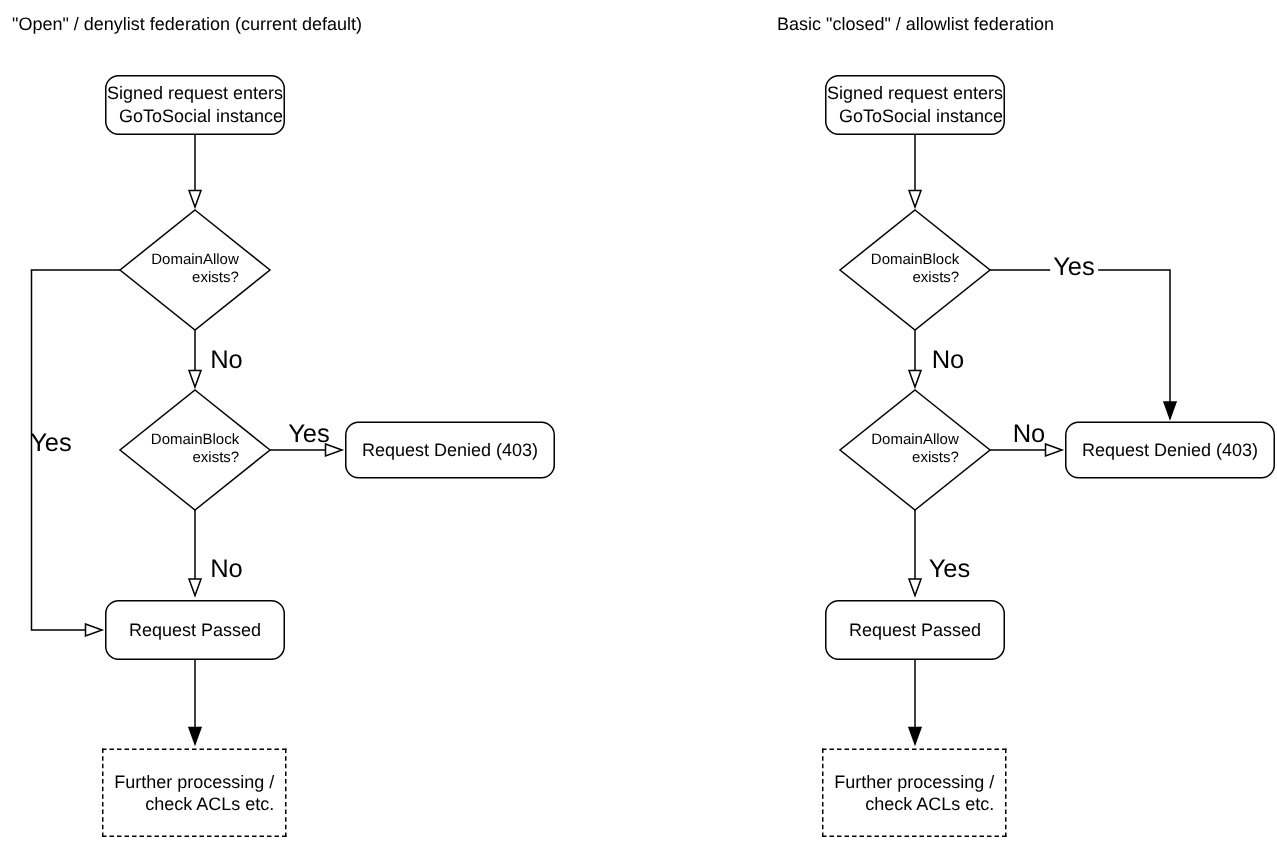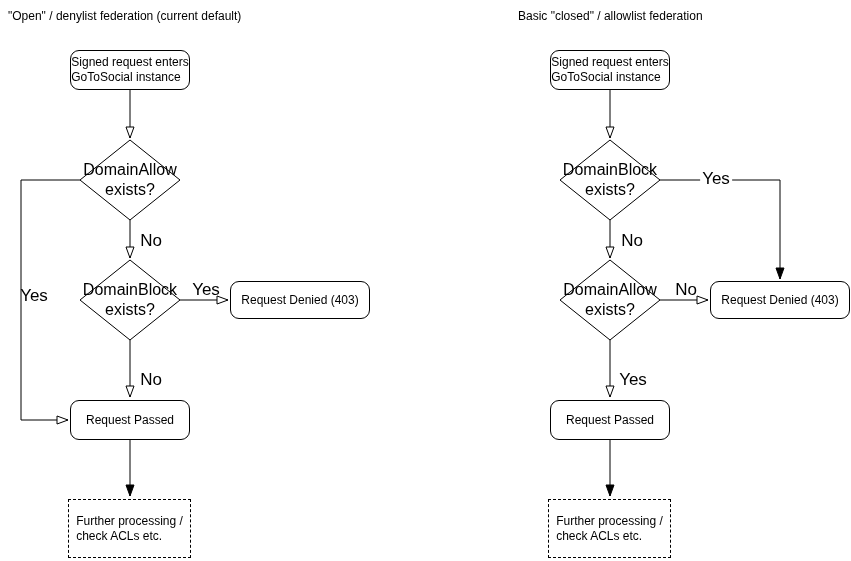--- a/index.html
+++ b/index.html
@@ -23,36 +23,36 @@
   }
   .node {
     position: absolute;
     box-sizing: border-box;
     border: 1px solid #000000;
     background: #ffffff;
     border-radius: 9px;
     display: flex;
     align-items: center;
     justify-content: center;
-    text-align: left;
+    text-align: right;
     font-size: 12px;
     line-height: 1.25;
     white-space: pre-line;
   }
   .node.dashed {
     border-style: dashed;
     border-radius: 0;
   }
   .diamond-label {
     position: absolute;
     display: flex;
     align-items: center;
     justify-content: center;
-    text-align: center;
-    font-size: 16px;
+    text-align: right;
+    font-size: 10px;
     line-height: 1.25;
     white-space: pre-line;
     pointer-events: none;
   }
   .elabel {
     position: absolute;
     transform: translate(-50%, -50%);
     font-size: 17px;
     line-height: 1;
     white-space: nowrap;

